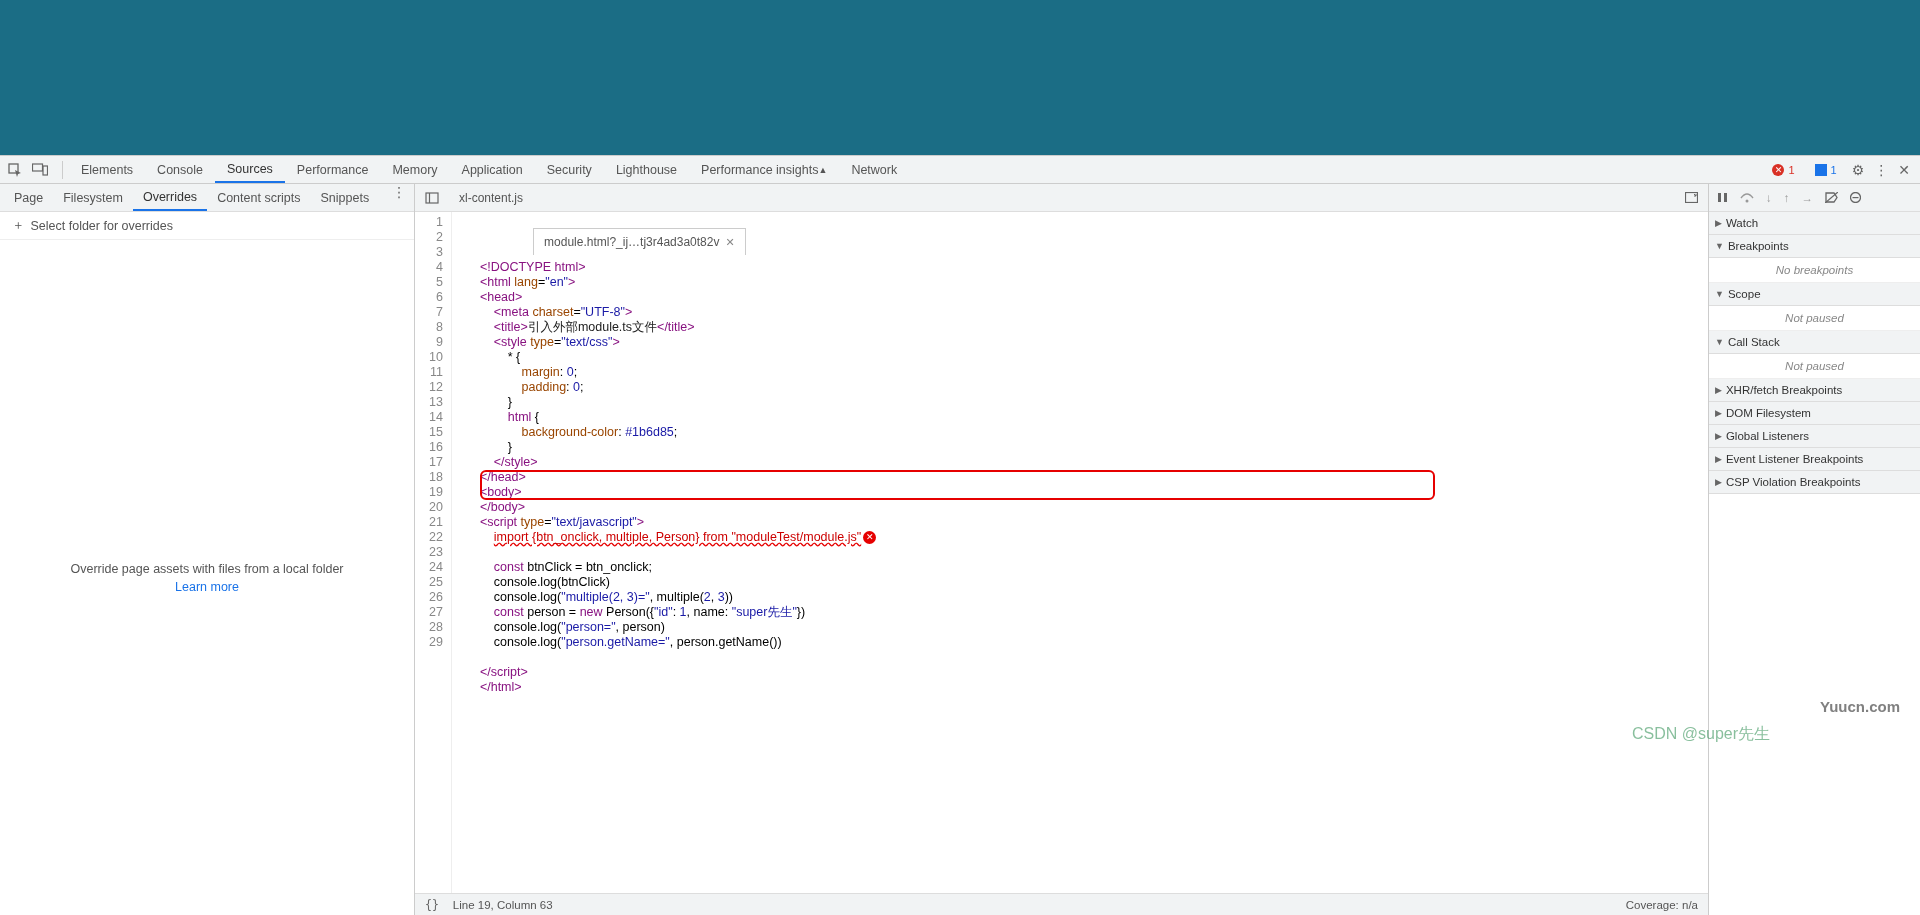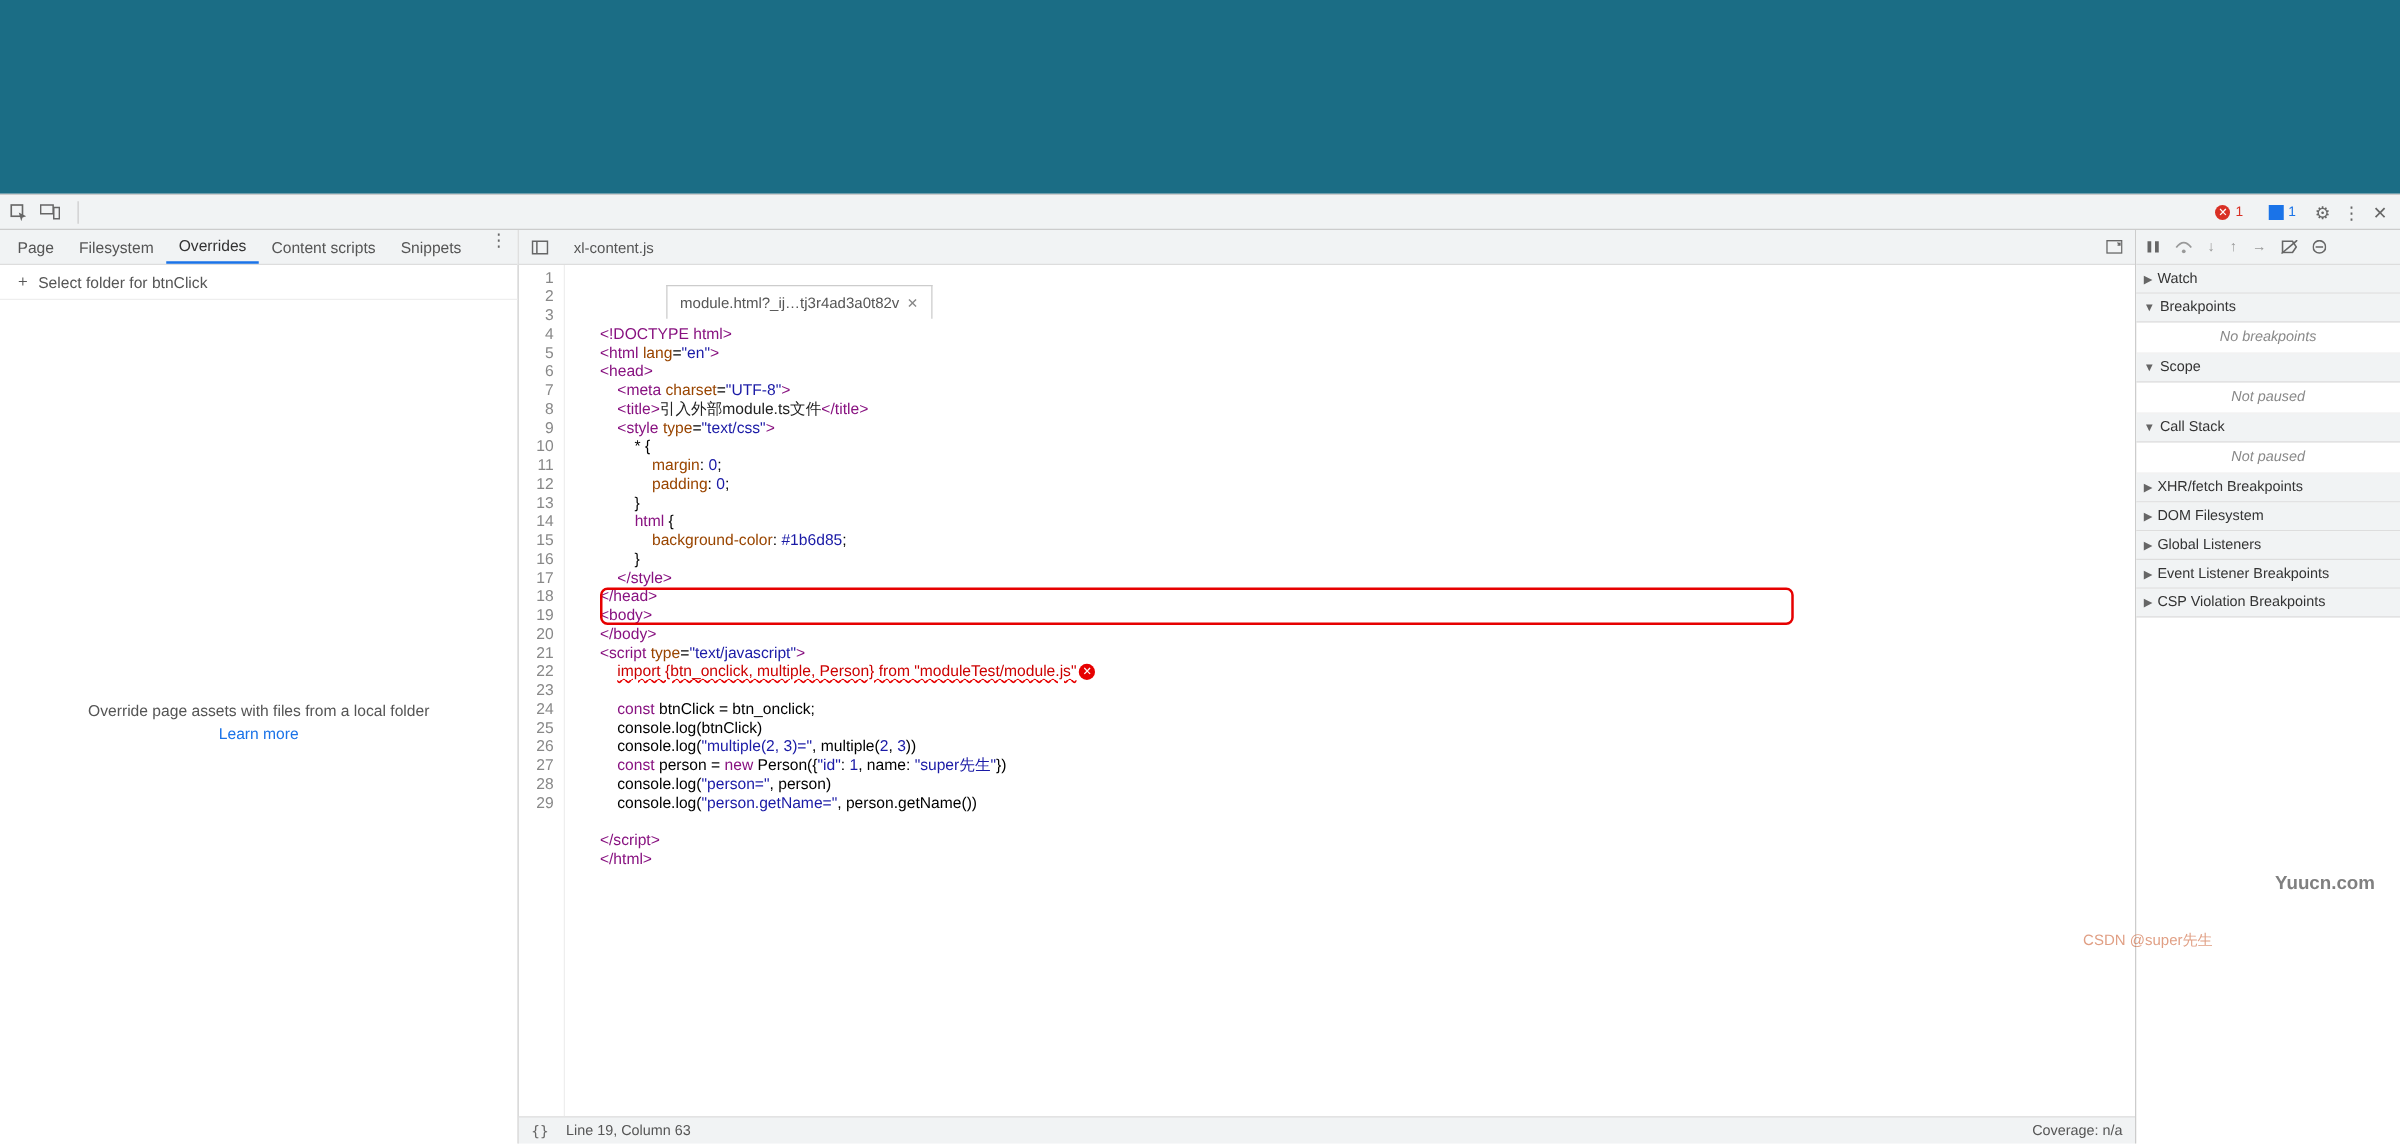--- a/index.html
+++ b/index.html
@@ -53,21 +53,21 @@
 .status-bar { height: 22px; border-top: 1px solid #ddd; display: flex; align-items: center; font-size: 11.5px; color: #555; background: #f1f3f4; padding: 0 10px; }
 .status-bar .braces { font-family: monospace; margin-right: 14px; color: #666; }
 .status-bar .cov { margin-left: auto; }
 .right-pane { width: 212px; border-left: 1px solid #ccc; display: flex; flex-direction: column; font-size: 11.5px; color: #333; }
 .dbg-toolbar { height: 28px; border-bottom: 1px solid #ddd; background: #f1f3f4; display: flex; align-items: center; gap: 12px; padding: 0 8px; color: #555; }
 .dbg-toolbar span { cursor: pointer; color: #666; }
 .section-head { height: 23px; display: flex; align-items: center; padding: 0 6px; background: #f1f3f4; border-bottom: 1px solid #ddd; cursor: pointer; gap: 4px; }
 .section-body { padding: 6px; text-align: center; color: #888; font-style: italic; border-bottom: 1px solid #eee; }
 .tri { font-size: 9px; color: #666; }
 .watermark { position: absolute; right: 20px; bottom: 200px; color: #737373; font-size: 15px; font-family: Arial; opacity: 0.9; font-weight: bold; }
-.wm2 { position: absolute; right: 150px; bottom: 154px; color: #c2410c; font-size: 12px; opacity: 0.5; }
+.wm2 { position: absolute; right: 150px; bottom: 170px; color: #15803d; font-size: 16px; opacity: 0.5; }
 svg { display: block; }
 </style>
 </head>
 <body>
 
 <div class="page-bg"></div>
 
 <div class="devtools">
   <div class="main-toolbar">
     <div class="icons-left">
@@ -78,20 +78,32 @@
           </svg>
         </span>
       <span>
           <svg width="16" height="14" viewBox="0 0 16 14">
             <rect x="0.5" y="1" width="10" height="7" fill="none" stroke="#666" stroke-width="1.2"></rect>
             <rect x="11" y="3" width="4.5" height="9" fill="none" stroke="#666" stroke-width="1.2"></rect>
           </svg>
         </span>
     </div>
     <div class="sep"></div>
+    <div class="main-tabs" id="main-tabs">
+        <div class="main-tab">Elements</div>
+        <div class="main-tab">Console</div>
+        <div class="main-tab active">Sources</div>
+        <div class="main-tab">Performance</div>
+        <div class="main-tab">Memory</div>
+        <div class="main-tab">Application</div>
+        <div class="main-tab">Security</div>
+        <div class="main-tab">Lighthouse</div>
+        <div class="main-tab">Performance insights<span style="font-size: 9px;"> ▲</span></div>
+        <div class="main-tab">Network</div>
+      </div>
     <div class="right-icons">
       <span class="badge err">
           <span class="err-circle">✕</span>
           <span>1</span>
         </span>
       <span class="badge info">
           <span class="info-sq"></span>
           <span>1</span>
         </span>
       <span class="gear">⚙</span>
@@ -105,21 +117,21 @@
       <div class="sub-tabs" id="sub-tabs">
       <div class="sub-tab">Page</div>
           <div class="sub-tab">Filesystem</div>
           <div class="sub-tab active">Overrides</div>
           <div class="sub-tab">Content scripts</div>
           <div class="sub-tab">Snippets</div>
           <span class="vdots">⋮</span>
         </div>
       <div class="select-folder">
         <span>＋</span>
-        <span>Select folder for btnClick</span>
+        <span>Select folder for overrides</span>
       </div>
       <div class="left-content">
         <div>Override page assets with files from a local folder</div>
         <a href="#">Learn more</a>
       </div>
     </div>
 
     <div class="mid-pane">
       <div class="file-tabs">
         <span class="nav-icon">

